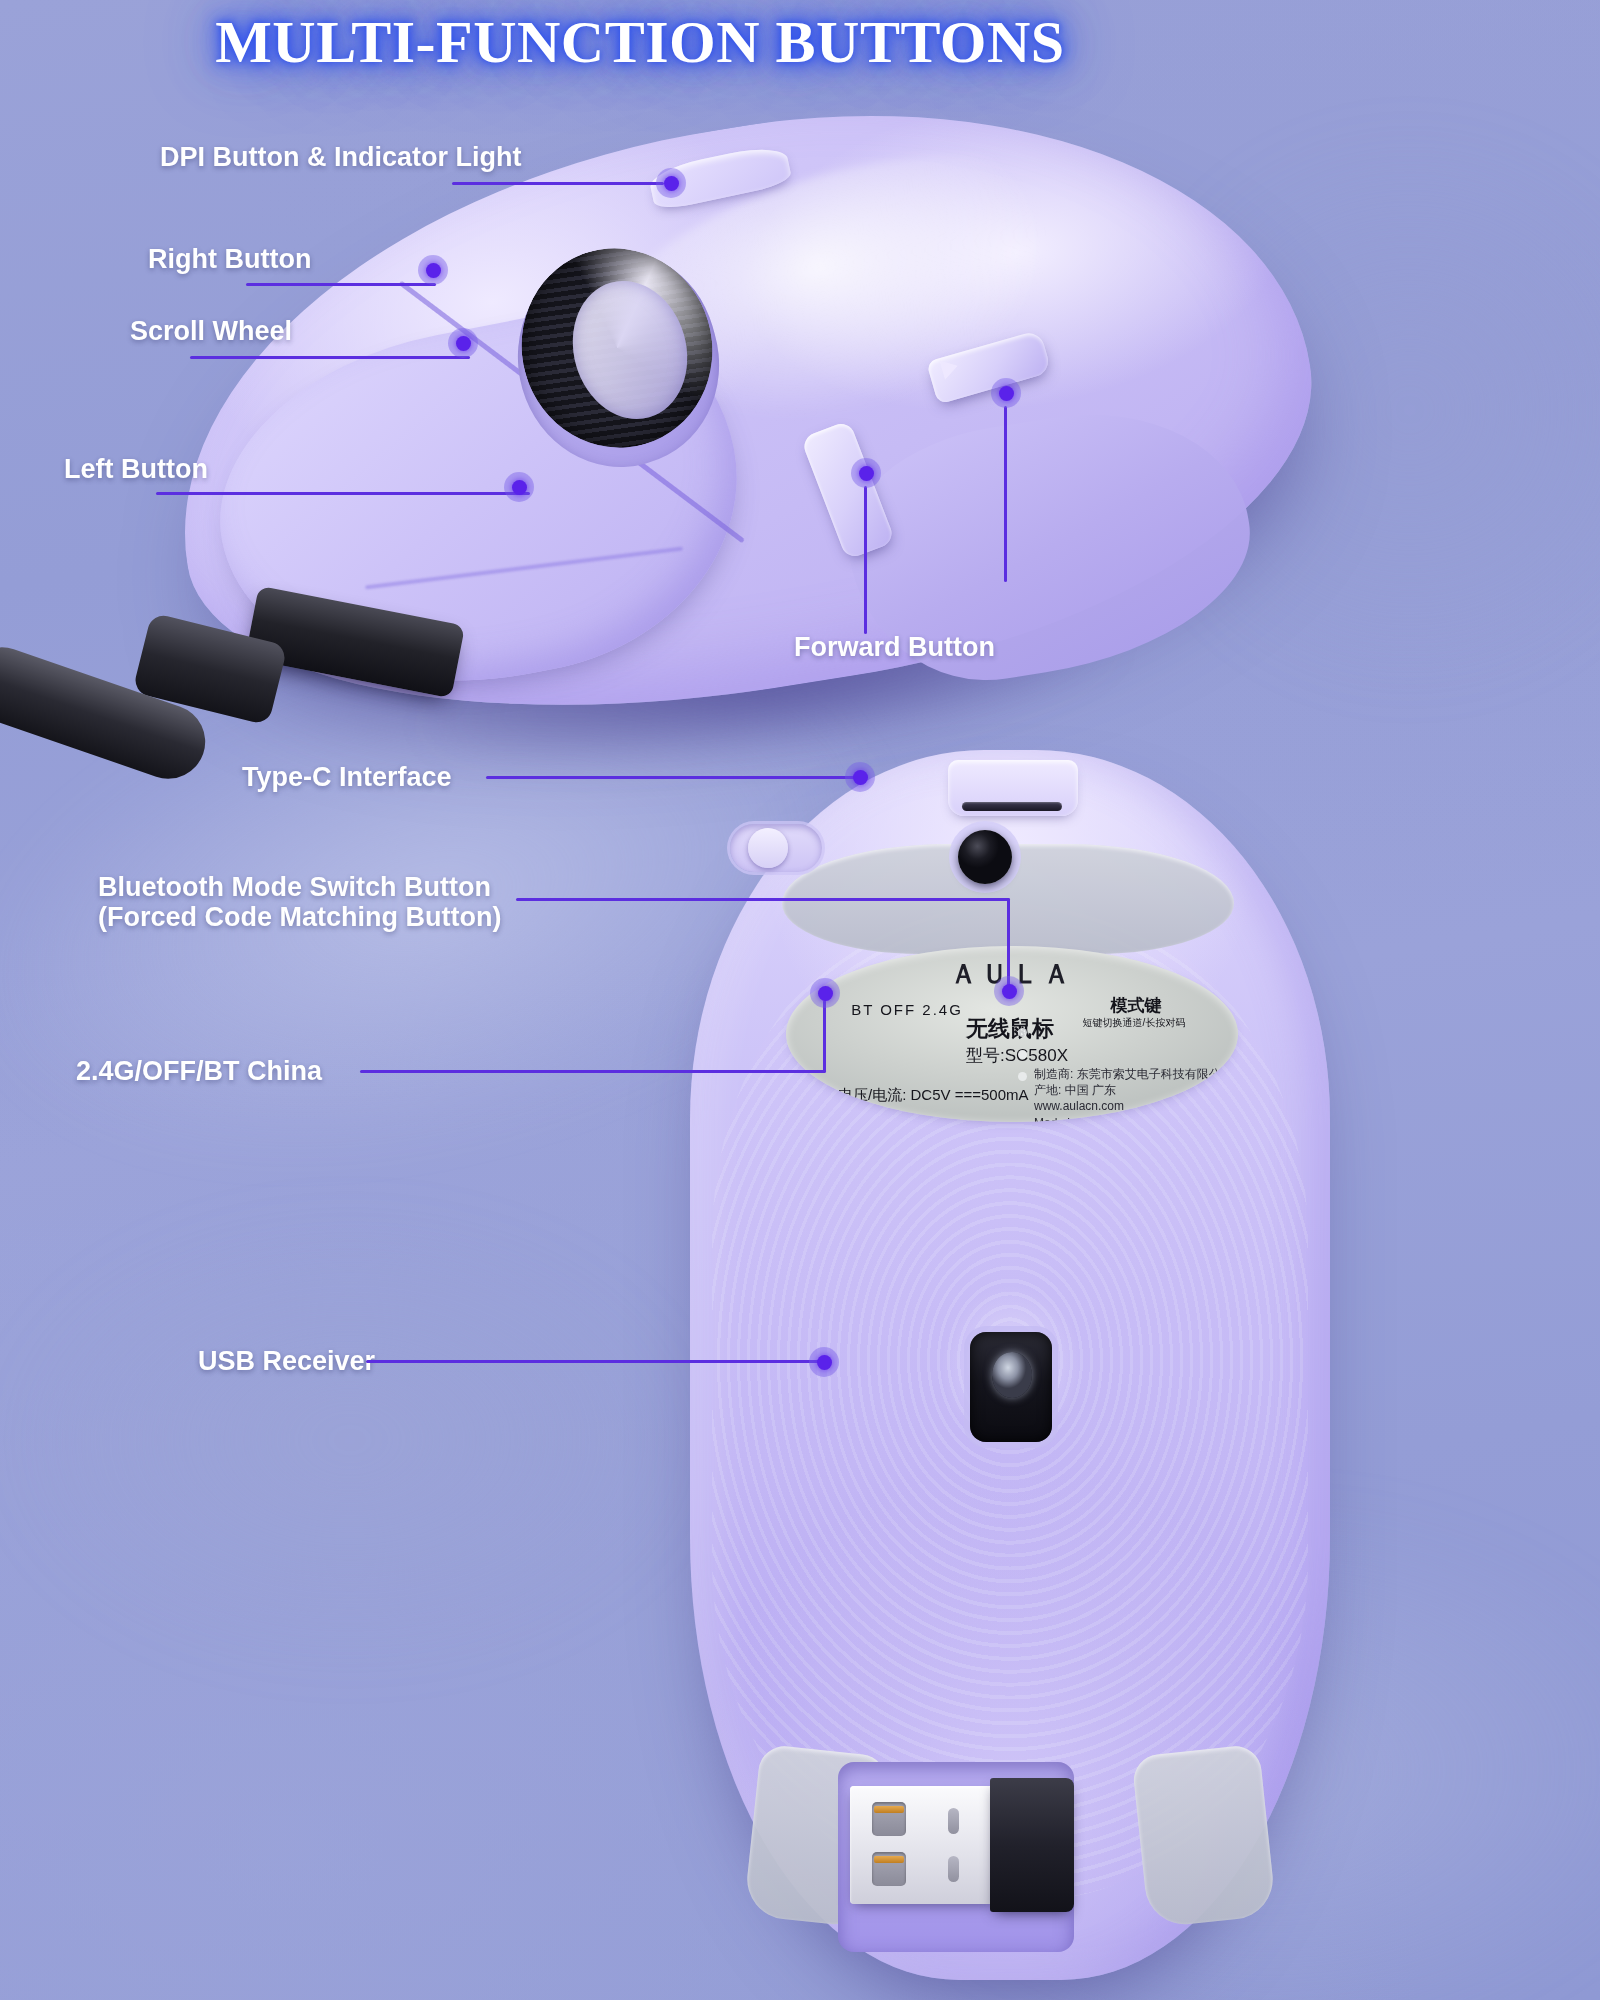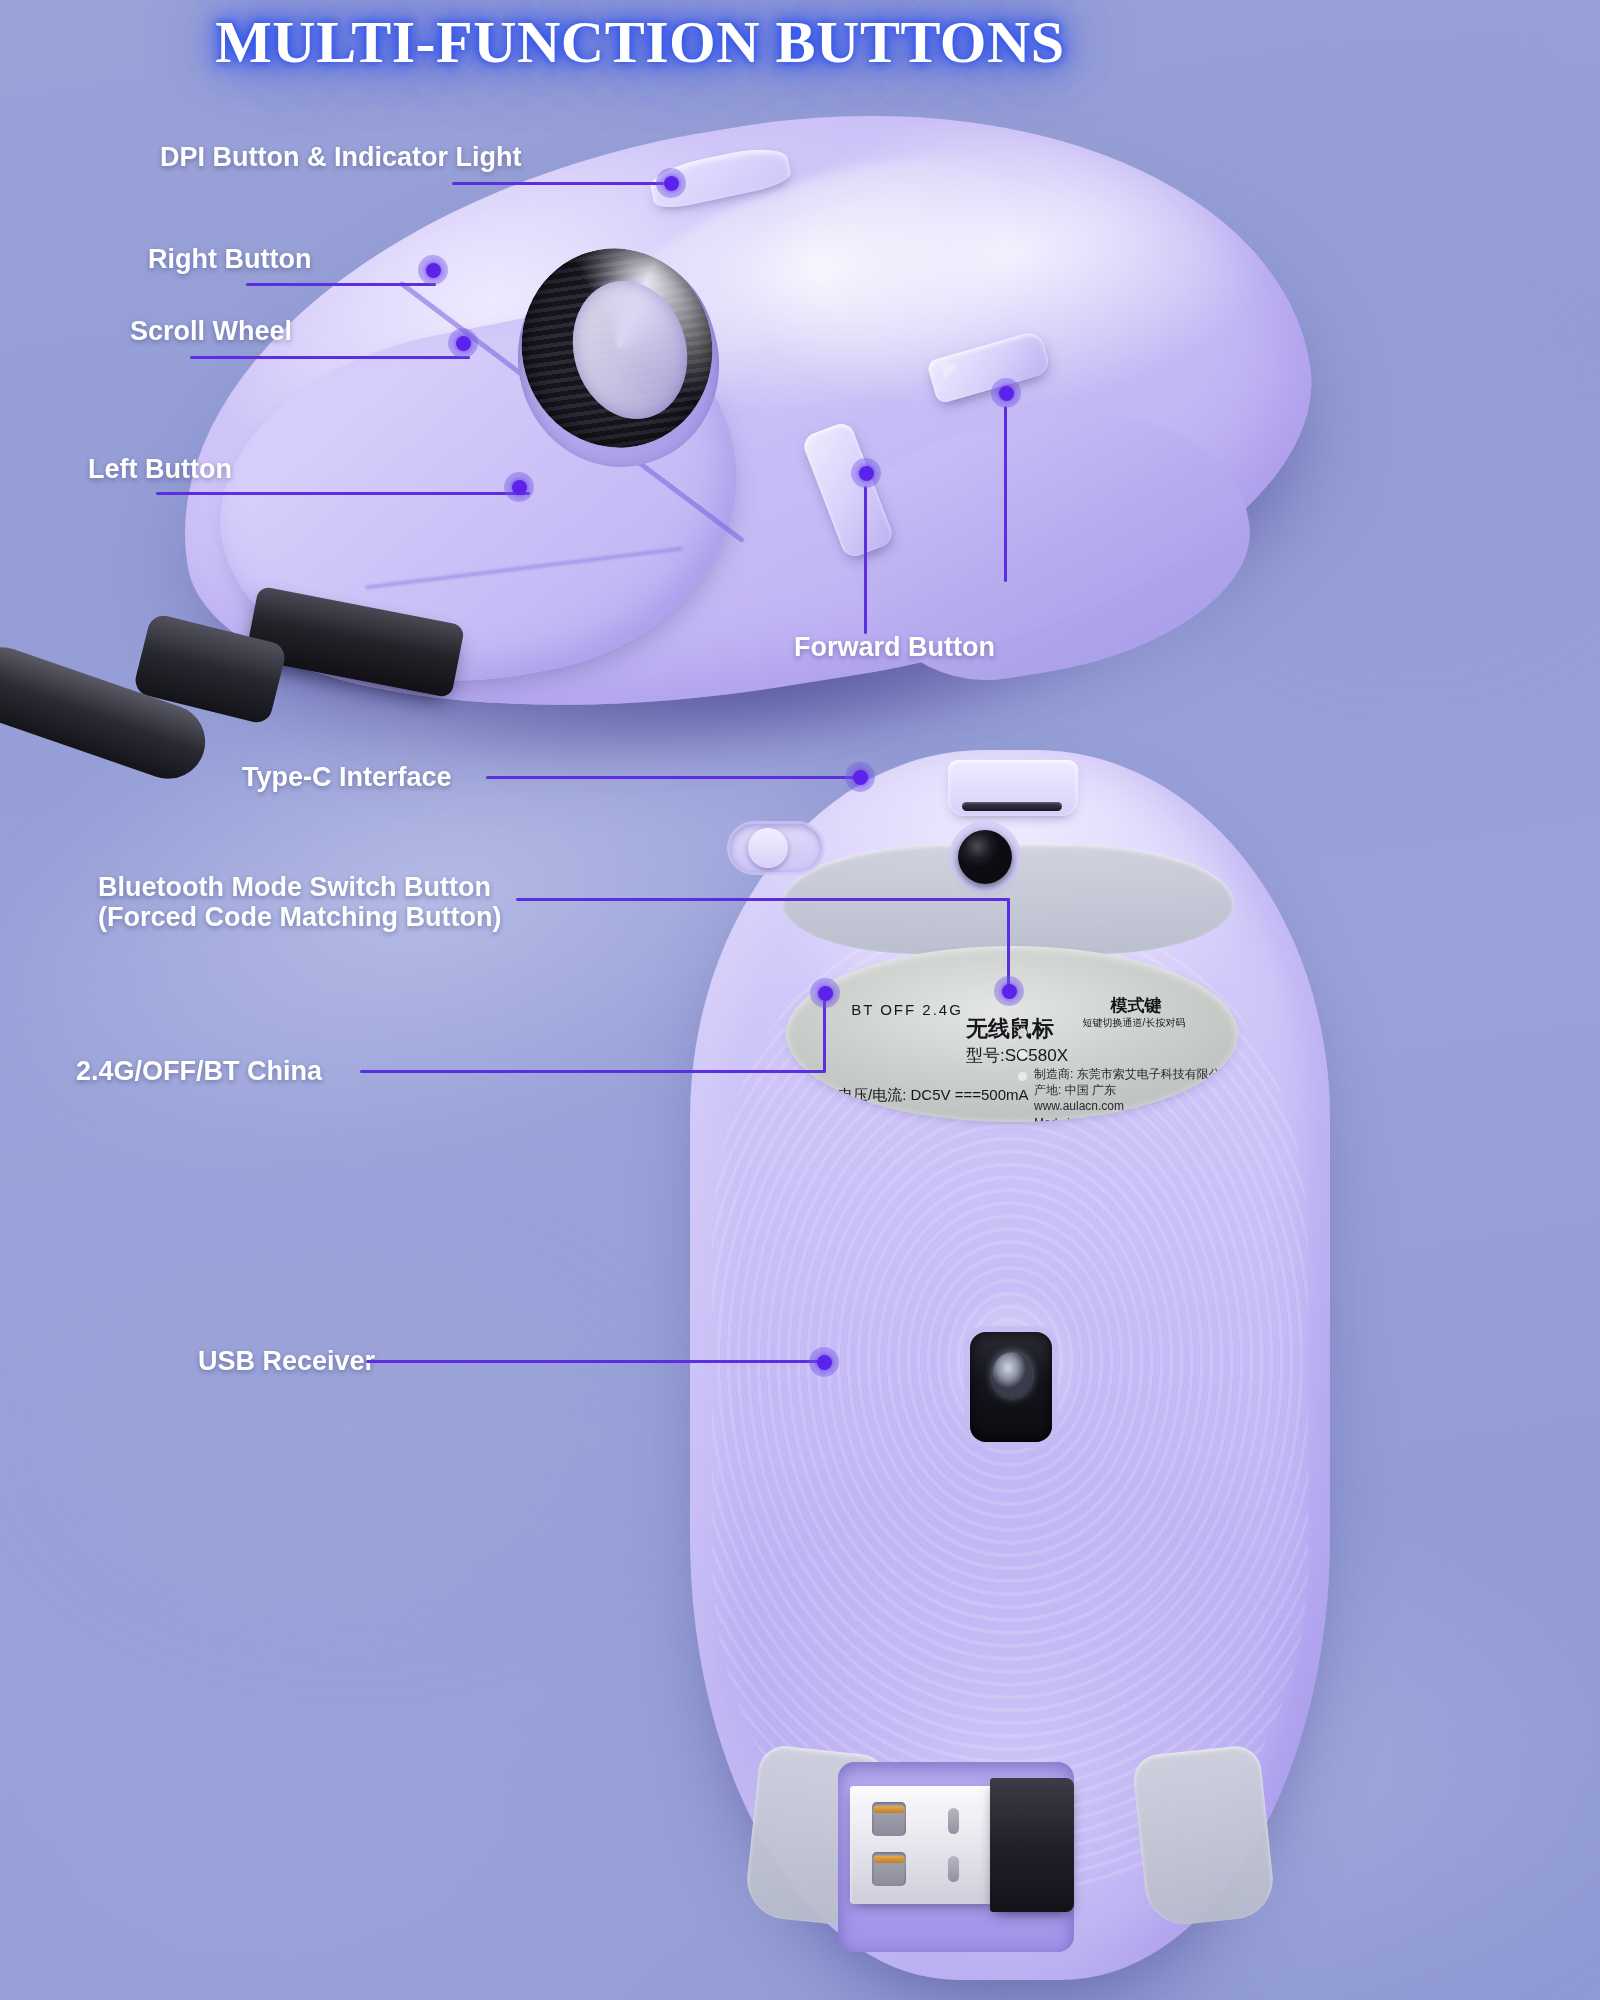--- a/index.html
+++ b/index.html
@@ -314,20 +314,21 @@
     <div id="mb-body"></div>
     <div id="mb-rings"></div>
     <div id="mb-typec"></div>
     <div id="mb-typec-slot"></div>
 
     <div class="mb-foot" id="foot-top"></div>
     <div class="mb-foot" id="foot-bl"></div>
     <div class="mb-foot" id="foot-br"></div>
 
     <div id="mb-label">
+      <div id="mb-brand">ＡＵＬＡ</div>
       <div class="lbl-txt" id="mb-modes">BT  OFF  2.4G</div>
       <div class="lbl-txt" id="mb-prodname">无线鼠标</div>
       <div class="lbl-txt" id="mb-model">型号:SC580X</div>
       <div class="lbl-txt" id="mb-charge">充电电压/电流:  DC5V ===500mA</div>
       <div class="lbl-txt" id="mb-modekey">模式键</div>
       <div class="lbl-txt" id="mb-modesub">短键切换通道/长按对码</div>
       <div class="lbl-txt" id="mb-mfg">
         <div>制造商:  东莞市索艾电子科技有限公司</div>
         <div>产地:  中国  广东</div>
         <div>www.aulacn.com</div>
@@ -360,21 +361,21 @@
   <div class="dot" style="left:656px;top:168px;"></div>
 
   <div class="lbl" style="left:148px;top:244px;">Right Button</div>
   <div class="ln" style="left:246px;top:283px;width:190px;"></div>
   <div class="dot" style="left:418px;top:255px;"></div>
 
   <div class="lbl" style="left:90px;top:316px;margin-left:40px;">Scroll Wheel</div>
   <div class="ln" style="left:190px;top:356px;width:280px;"></div>
   <div class="dot" style="left:448px;top:328px;"></div>
 
-  <div class="lbl" style="left:64px;top:454px;margin-left:24px;">Left Button</div>
+  <div class="lbl" style="left:64px;top:454px;">Left Button</div>
   <div class="ln" style="left:156px;top:492px;width:374px;"></div>
   <div class="dot" style="left:504px;top:472px;"></div>
 
   <div class="lnv" style="left:1004px;top:406px;height:176px;"></div>
   <div class="dot" style="left:991px;top:378px;"></div>
 
   <div class="lbl r" style="left:520px;top:632px;width:475px;">Forward Button</div>
   <div class="lnv" style="left:864px;top:486px;height:148px;"></div>
   <div class="dot" style="left:851px;top:458px;"></div>
 

